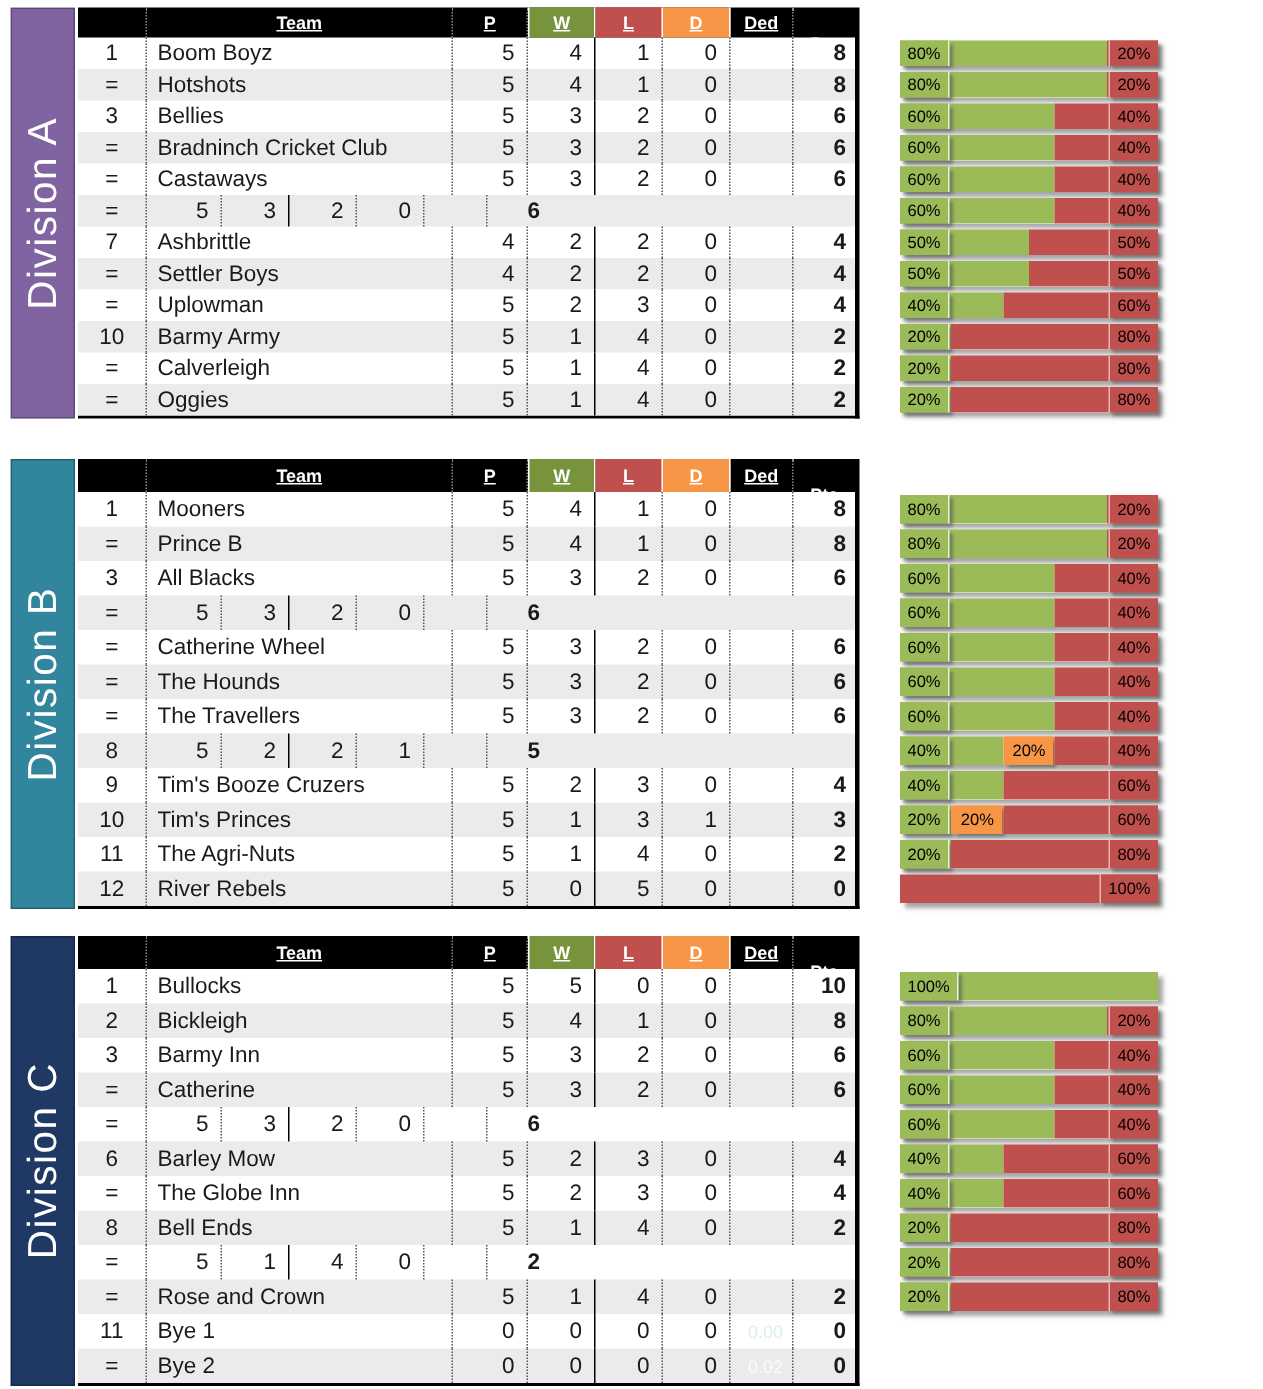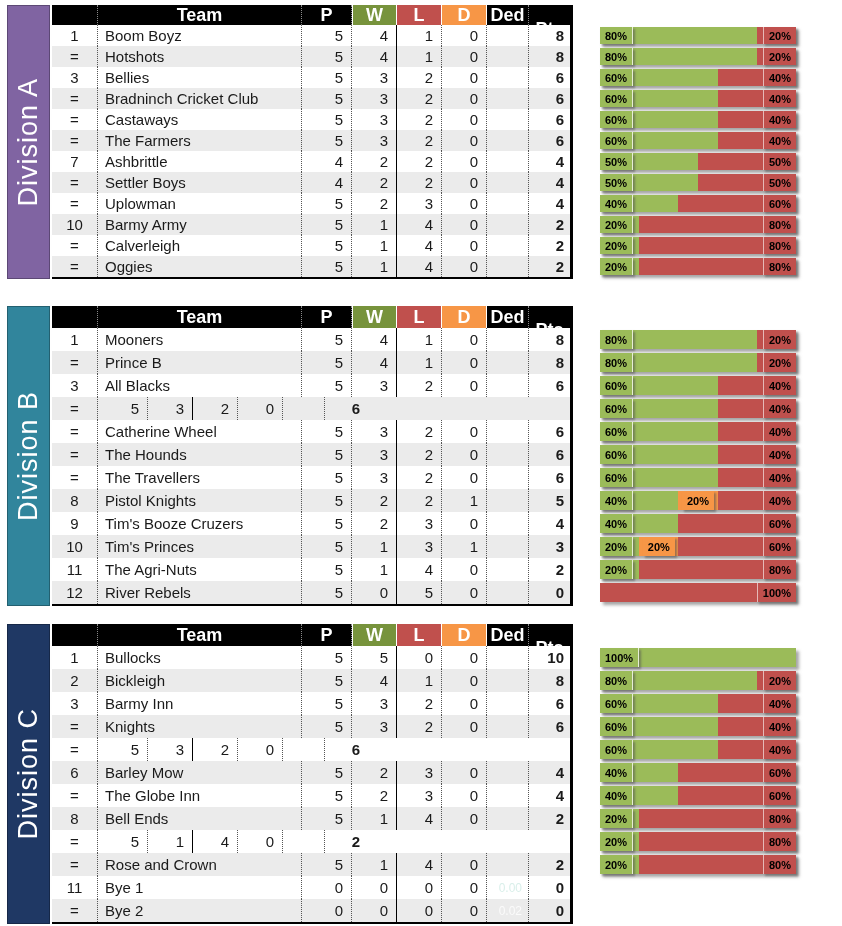--- a/index.html
+++ b/index.html
@@ -13,21 +13,21 @@
 
   .sidebar{width:43px;margin-right:2px;display:flex;align-items:center;justify-content:center;
            box-shadow:inset 0 0 0 1px rgba(0,0,0,0.28);}
   .side-label{writing-mode:vertical-rl;transform:rotate(180deg);color:#ffffff;
               font-size:27px;font-weight:400;white-space:nowrap;letter-spacing:1px;}
 
   .table{width:518px;border-right:3px solid #000;border-bottom:2px solid #000;background:#fff;}
 
   .thead{display:flex;height:var(--headh);background:#000;}
   .th{box-sizing:border-box;display:flex;align-items:center;justify-content:center;
-      color:#fff;font-weight:bold;font-size:18px;border-right:1px dotted #8a8a8a;}
+      color:#fff;font-weight:bold;font-size:12px;border-right:1px dotted #8a8a8a;text-decoration:underline;}
   .th.rank{width:46px;}
   .th.team{width:204px;}
   .th.p{width:50px;}
   .th.w{width:45px;background:#77933C;border-left:1px solid #fff;border-right:1px solid #fff;}
   .th.l{width:45px;background:#C0504D;border-right:1px solid #fff;}
   .th.d{width:45px;background:#F79646;border-right:1px solid #fff;}
   .th.ded{width:42px;}
   .th.pts{width:41px;border-right:none;margin-top:24px;}
 
   .tr{display:flex;height:var(--rowh);}
@@ -41,22 +41,22 @@
   .td.w{width:45px;border-right:1px solid #000;}
   .td.l{width:45px;}
   .td.d{width:45px;}
   .td.ded{width:42px;padding-right:6px;}
   .td.pts{width:41px;border-right:none;font-weight:bold;padding-right:6px;}
   .td.ded.ded-v1{color:#D9EFEA;font-size:12px;}
   .td.ded.ded-v2{color:#FBFBFB;font-size:12px;}
 
   .chart{position:absolute;left:593px;top:var(--headh);width:237px;}
   .bar-row{height:var(--rowh);display:flex;align-items:center;}
-  .bar{width:196px;height:var(--barh);display:flex;
-       box-shadow:3px 3px 3px rgba(105,105,105,0.6);font-weight:bold;}
+  .bar{width:172px;height:var(--barh);display:flex;
+       box-shadow:3px 3px 3px rgba(105,105,105,0.6);}
   .seg{display:flex;box-sizing:border-box;}
   .seg.win {background:#9BBB59;justify-content:flex-start;}
   .seg.draw{background:#F79646;justify-content:center;}
   .seg.loss{background:#C0504D;justify-content:flex-end;}
   .lbl{display:flex;align-items:center;padding:0 5px;font-size:11px;color:#000;
        box-shadow:2px 2px 2px rgba(80,80,80,0.55);white-space:nowrap;}
   .seg.win  .lbl{background:#9BBB59;border-right:1px solid rgba(255,255,255,0.75);}
   .seg.draw .lbl{background:#F79646;}
   .seg.loss .lbl{background:#C0504D;border-left:1px solid rgba(255,255,255,0.6);}
 </style>
@@ -125,21 +125,20 @@
             <div class="td team">Castaways</div>
             <div class="td p num">5</div>
             <div class="td w num">3</div>
             <div class="td l num">2</div>
             <div class="td d num">0</div>
             <div class="td ded num"></div>
             <div class="td pts num">6</div>
           </div>
           <div class="tr">
             <div class="td rank">=</div>
-            <div class="td team">The Farmers</div>
             <div class="td p num">5</div>
             <div class="td w num">3</div>
             <div class="td l num">2</div>
             <div class="td d num">0</div>
             <div class="td ded num"></div>
             <div class="td pts num">6</div>
           </div>
           <div class="tr">
             <div class="td rank">7</div>
             <div class="td team">Ashbrittle</div>
@@ -407,21 +406,20 @@
             <div class="td team">The Travellers</div>
             <div class="td p num">5</div>
             <div class="td w num">3</div>
             <div class="td l num">2</div>
             <div class="td d num">0</div>
             <div class="td ded num"></div>
             <div class="td pts num">6</div>
           </div>
           <div class="tr">
             <div class="td rank">8</div>
-            <div class="td team">Pistol Knights</div>
             <div class="td p num">5</div>
             <div class="td w num">2</div>
             <div class="td l num">2</div>
             <div class="td d num">1</div>
             <div class="td ded num"></div>
             <div class="td pts num">5</div>
           </div>
           <div class="tr">
             <div class="td rank">9</div>
             <div class="td team">Tim's Booze Cruzers</div>
@@ -633,21 +631,21 @@
             <div class="td team">Barmy Inn</div>
             <div class="td p num">5</div>
             <div class="td w num">3</div>
             <div class="td l num">2</div>
             <div class="td d num">0</div>
             <div class="td ded num"></div>
             <div class="td pts num">6</div>
           </div>
           <div class="tr">
             <div class="td rank">=</div>
-            <div class="td team">Knights</div>
+            <div class="td team">Catherine</div>
             <div class="td p num">5</div>
             <div class="td w num">3</div>
             <div class="td l num">2</div>
             <div class="td d num">0</div>
             <div class="td ded num"></div>
             <div class="td pts num">6</div>
           </div>
           <div class="tr">
             <div class="td rank">=</div>
             <div class="td p num">5</div>

